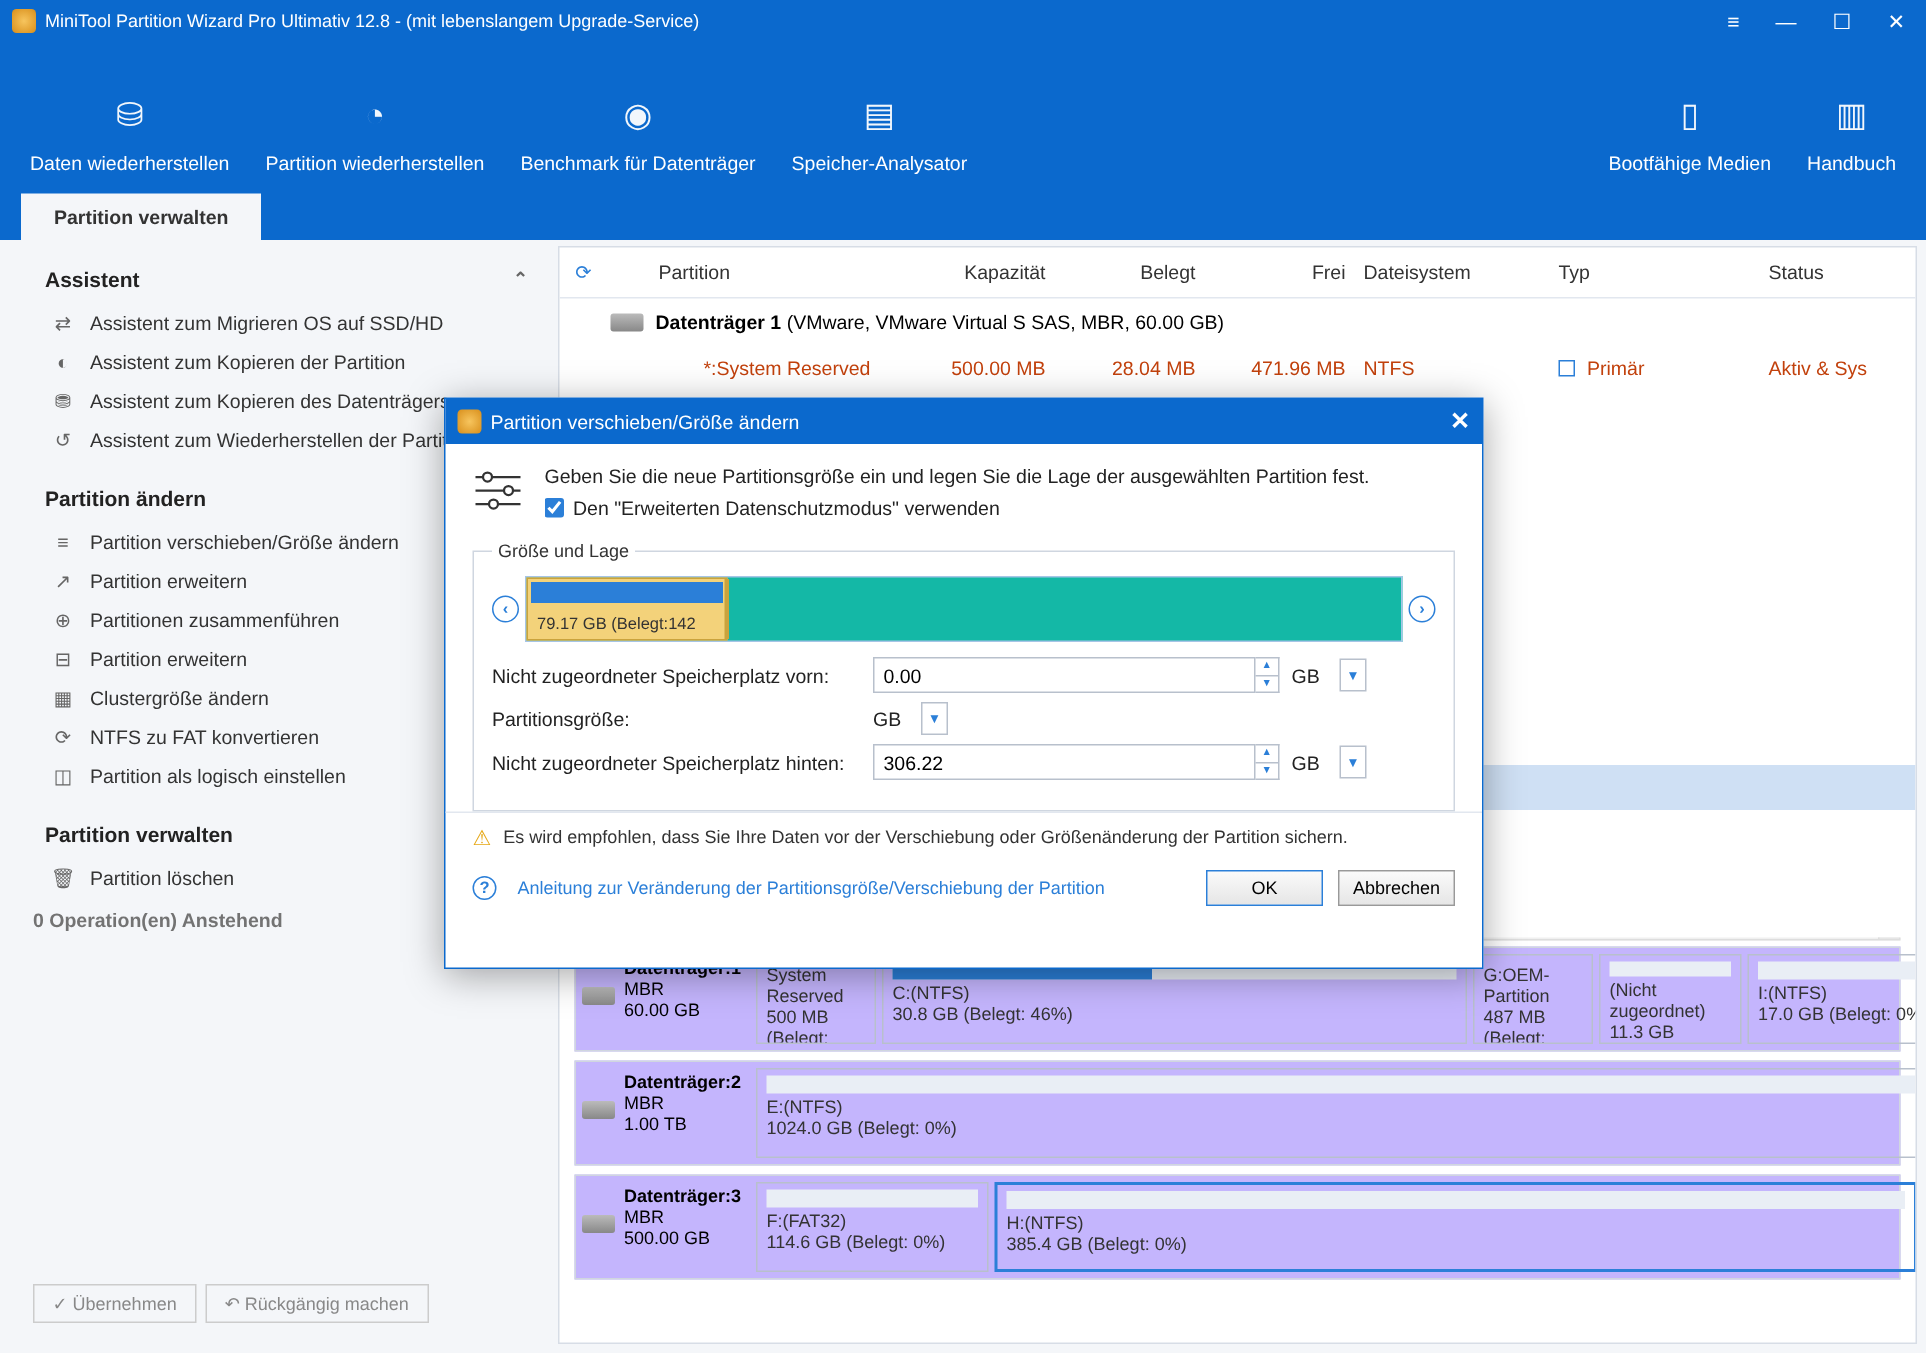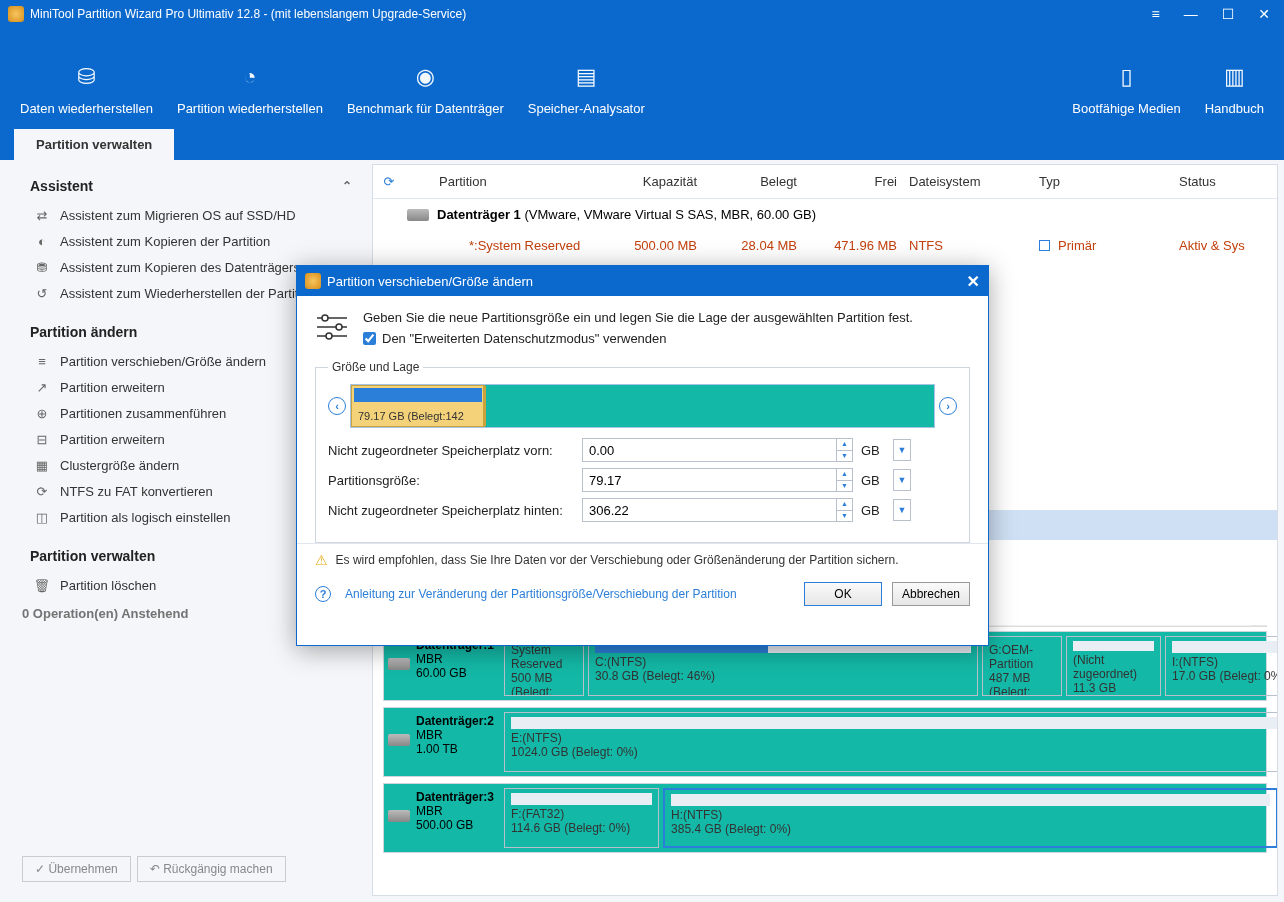--- a/index.html
+++ b/index.html
@@ -57,21 +57,21 @@
 .prow { display: flex; align-items: center; height: 30px; font-size: 13px; color: #c2410c; }
 .prow .c-part { padding-left: 36px; }
 .prow .typ-box { display:inline-block;width:11px;height:11px;border:1px solid #2b7fd8;margin-right:8px;vertical-align:-1px; }
 .prow.selected { background: #cfe0f4; }
 
 
 .disk-bars { position: absolute; bottom: 0; left: 0; right: 0; height: 270px; padding: 6px 10px 6px 10px; overflow: hidden; }
 .disk-bars .scroll { position:absolute; left:10px; right:10px; top:-10px; height:12px; background:#f0f0f0; border:1px solid #ddd; }
 .disk-bars .scroll .thumb { position:absolute; left:0; width:45%; height:100%; background:#d0d0d0; }
 .disk-bars .scroll .rbtn { position:absolute;right:0;top:0;width:14px;height:100%;background:#e6e6e6;text-align:center;font-size:10px;line-height:10px;color:#666;border-left:1px solid #ddd;}
-.dbar-row { display: flex; align-items: stretch; border: 1px solid #d0d6df; margin-bottom: 6px; height: 70px; background:#14b8a6; }
+.dbar-row { display: flex; align-items: stretch; border: 1px solid #d0d6df; margin-bottom: 6px; height: 70px; background:#c4b5fd; }
 .dbar-row .meta { width: 120px; padding: 6px 6px 0 32px; font-size: 12px; position:relative; }
 .dbar-row .meta .disk-icon { position:absolute;left:4px;top:26px;width:22px;height:12px;background:linear-gradient(#bbb,#888);border-radius:2px; }
 .dbar-row .meta b { font-weight:700; }
 .dbar-row .segs { flex:1; display:flex; gap:4px; padding:4px; }
 .seg { border:1px solid #b8c0cc; padding: 0 6px; font-size:12px; color:#333; display:flex; flex-direction:column; justify-content:flex-start; position:relative; overflow:hidden;}
 .seg .fill-bar { height:12px; background:#e9eef5; margin:4px 0 2px 0; position:relative; }
 .seg .fill-bar .fill { position:absolute;left:0;top:0;height:100%;background:#2b7fd8; }
 .seg.selected { border:2px solid #2b7fd8; }
 
 
@@ -430,27 +430,20 @@
               <div class="spinner">
                 <span>▲</span>
                 <span>▼</span>
               </div>
             </div>
           <span class="unit">GB</span>
           <span class="unit-dd">▼</span>
         </div>
         <div class="form-row">
           <label>Partitionsgröße:</label>
-          <div class="num-wrap">
-              <input type="text" value="79.17" style="">
-              <div class="spinner">
-                <span>▲</span>
-                <span>▼</span>
-              </div>
-            </div>
           <span class="unit">GB</span>
           <span class="unit-dd">▼</span>
         </div>
         <div class="form-row">
           <label>Nicht zugeordneter Speicherplatz hinten:</label>
           <div class="num-wrap">
               <input type="text" value="306.22" style="">
               <div class="spinner">
                 <span>▲</span>
                 <span>▼</span>

